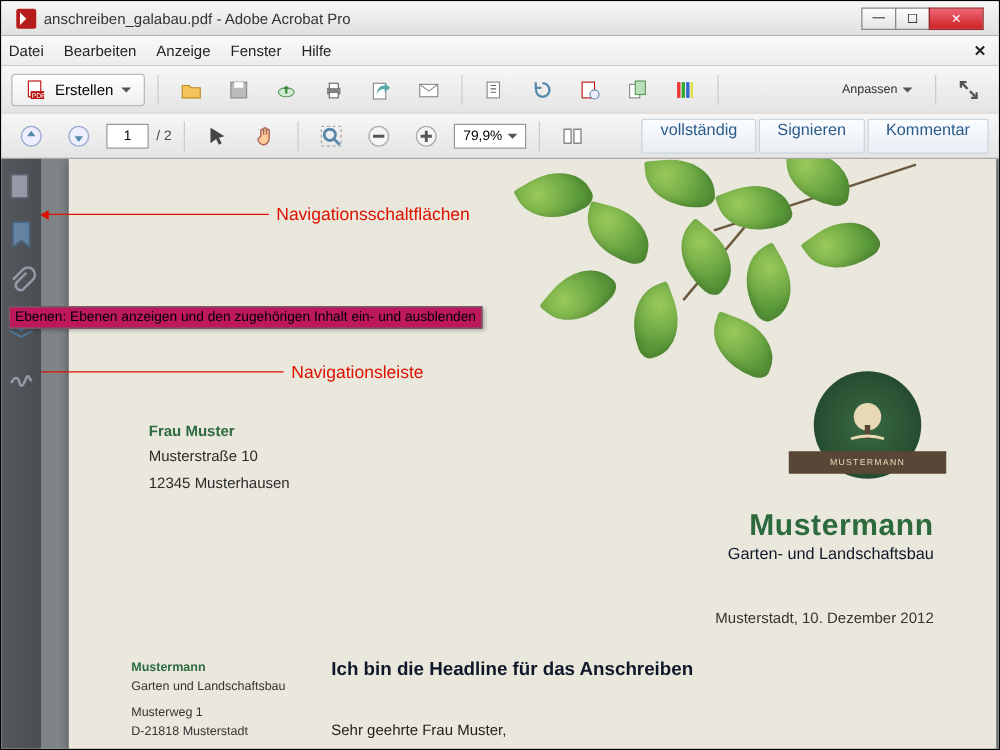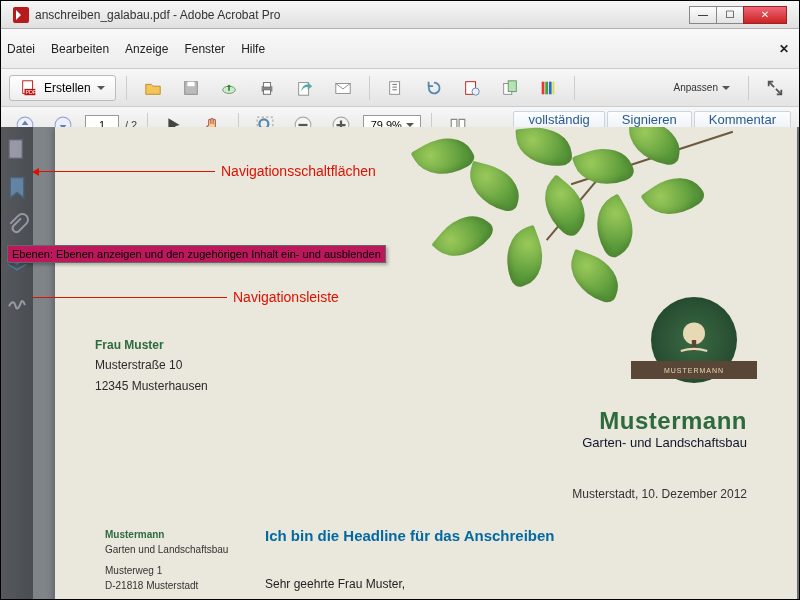--- a/index.html
+++ b/index.html
@@ -8,21 +8,21 @@
   
   .titlebar { height: 28px; background: linear-gradient(to bottom, #f7f7f7, #e0e0e0); display: flex; align-items: center; padding: 0 12px; border-bottom: 1px solid #b0b0b0; }
   .titlebar .icon { width: 16px; height: 16px; background: #b71c1c; border-radius: 2px; margin-right: 6px; position: relative; }
   .titlebar .icon::after { content: ""; position: absolute; top: 3px; left: 3px; width: 0; height: 0; border-left: 5px solid #fff; border-top: 5px solid transparent; border-bottom: 5px solid transparent; }
   .titlebar .title { font-size: 12px; color: #333; flex: 1; }
   .winbtns { display: flex; gap: 0; }
   .winbtn { width: 28px; height: 18px; display: flex; align-items: center; justify-content: center; font-size: 10px; border: 1px solid #888; background: linear-gradient(to bottom,#fdfdfd,#e3e3e3); margin-left: -1px; cursor: pointer; }
   .winbtn.close { width: 44px; background: linear-gradient(to bottom,#e67,#c22); color: #fff; border-color: #922; }
 
   
-  .menubar { height: 40px; background: linear-gradient(to bottom,#f9f9f9,#ececec); display: flex; align-items: center; padding: 0 6px; border-bottom: 1px solid #ccc; font-size: 12px; color: #222; }
+  .menubar { height: 24px; background: linear-gradient(to bottom,#f9f9f9,#ececec); display: flex; align-items: center; padding: 0 6px; border-bottom: 1px solid #ccc; font-size: 12px; color: #222; }
   .menubar span { margin-right: 16px; cursor: pointer; }
   .menubar .close-x { margin-left: auto; margin-right: 4px; font-weight: bold; cursor: pointer; }
 
   
   .toolbar { height: 38px; background: linear-gradient(to bottom,#f7f7f7,#e4e4e4); display: flex; align-items: center; padding: 0 8px; gap: 6px; border-bottom: 1px solid #ccc; }
   .tbtn { height: 26px; min-width: 26px; padding: 0 6px; display: inline-flex; align-items: center; justify-content: center; border: 1px solid transparent; border-radius: 3px; cursor: pointer; }
   .tbtn svg, .tbtn .glyph { width: 18px; height: 18px; }
   .create-btn { border: 1px solid #bbb; background: linear-gradient(to bottom,#fff,#eee); font-size: 12px; padding: 0 10px; gap: 6px; }
   .sep { width: 1px; height: 24px; background: #ccc; margin: 0 4px; }
   .toolbar .spacer { flex: 1; }
@@ -47,29 +47,29 @@
   
   .leafcluster { position: absolute; top: -10px; right: 60px; width: 360px; height: 240px; }
   .leaf { position: absolute; width: 54px; height: 40px; background: radial-gradient(circle at 30% 30%, #9ac95a, #5a9a3a 70%); border-radius: 5% 70% 20% 80%; transform: rotate(var(--r,0deg)); box-shadow: inset -3px -3px 6px rgba(0,0,0,.15); }
   .branch { position: absolute; width: 170px; height: 2px; background: #6b5a3f; top: 40px; right: 0; transform: rotate(-18deg); }
   .branch2 { position: absolute; width: 110px; height: 2px; background: #6b5a3f; top: 80px; right: 100px; transform: rotate(-50deg); }
 
   .logo { position: absolute; top: 170px; right: 60px; width: 86px; height: 86px; border-radius: 50%; background: radial-gradient(circle,#3a6a44,#1e3f27); display: flex; align-items: center; justify-content: center; }
   .logo svg { width: 44px; height: 44px; }
   .ribbon { position: absolute; top: 234px; right: 40px; width: 126px; height: 18px; background: #5a4636; color: #e8d9b5; font-size: 7px; letter-spacing: 1px; display: flex; align-items: center; justify-content: center; }
 
-  .addr { position: absolute; top: 208px; left: 40px; font-size: 12px; line-height: 1.7; color: #2a2a2a; }
+  .addr { position: absolute; top: 208px; left: 64px; font-size: 12px; line-height: 1.7; color: #2a2a2a; }
   .addr .bold { font-weight: bold; color: #2d6b3f; }
   .company { position: absolute; top: 280px; right: 50px; text-align: right; }
   .company .name { font-size: 24px; font-weight: bold; color: #2d6b3f; letter-spacing: .5px; }
   .company .sub { font-size: 13px; color: #0f172a; }
   .datel { position: absolute; top: 360px; right: 50px; font-size: 12px; color: #333; }
   .sender { position: absolute; top: 400px; left: 50px; font-size: 10px; line-height: 1.5; color: #333; }
   .sender .b { color: #2d6b3f; font-weight: bold; }
-  .headline { position: absolute; top: 400px; left: 210px; font-size: 15px; font-weight: bold; color: #0369a1; }
+  .headline { position: absolute; top: 400px; left: 210px; font-size: 15px; font-weight: bold; color: #0f172a; }
   .salut { position: absolute; top: 450px; left: 210px; font-size: 12px; color: #222; }
 
   
   .anno { position: absolute; color: #d10; font-size: 14px; z-index: 40; pointer-events: none; }
   .arrow { position: absolute; height: 1px; background: #d10; z-index: 40; }
   .arrow::before { content: ""; position: absolute; left: -1px; top: -3px; border-right: 7px solid #d10; border-top: 4px solid transparent; border-bottom: 4px solid transparent; }
 
   .tooltip { position: absolute; background: #be185d; border: 1px solid #666; font-size: 11px; padding: 2px 4px; z-index: 50; white-space: nowrap; box-shadow: 2px 2px 3px rgba(0,0,0,.25); }
 
   .chev { display:inline-block; width:0; height:0; border-top:4px solid #555; border-left:4px solid transparent; border-right:4px solid transparent; }

